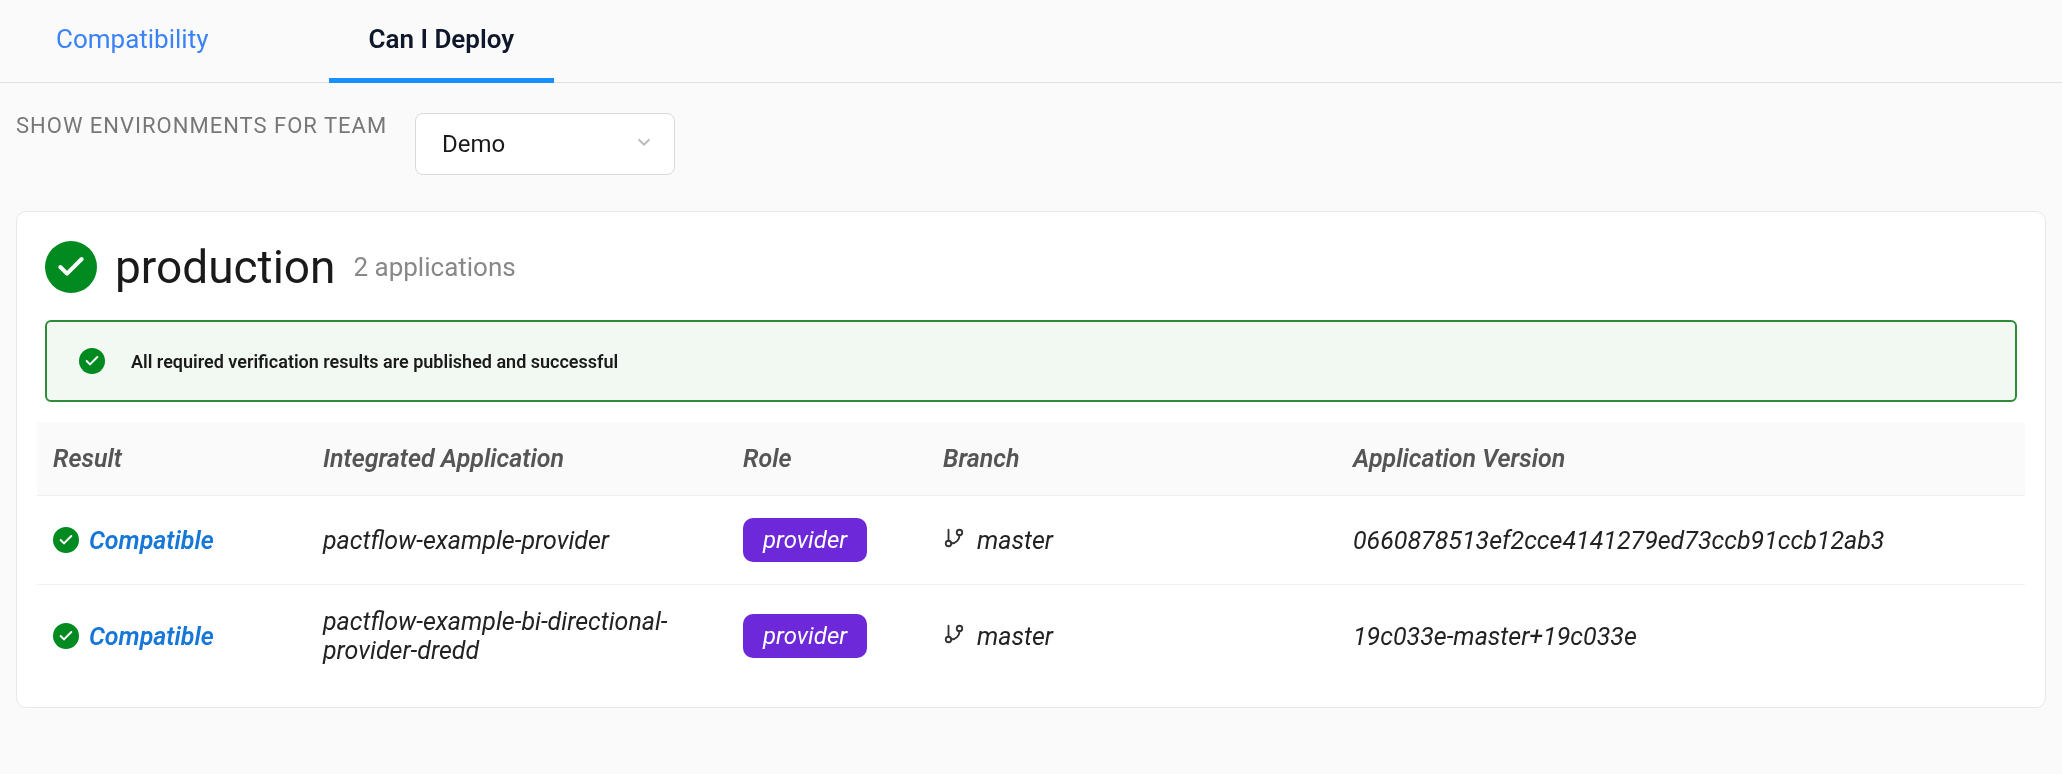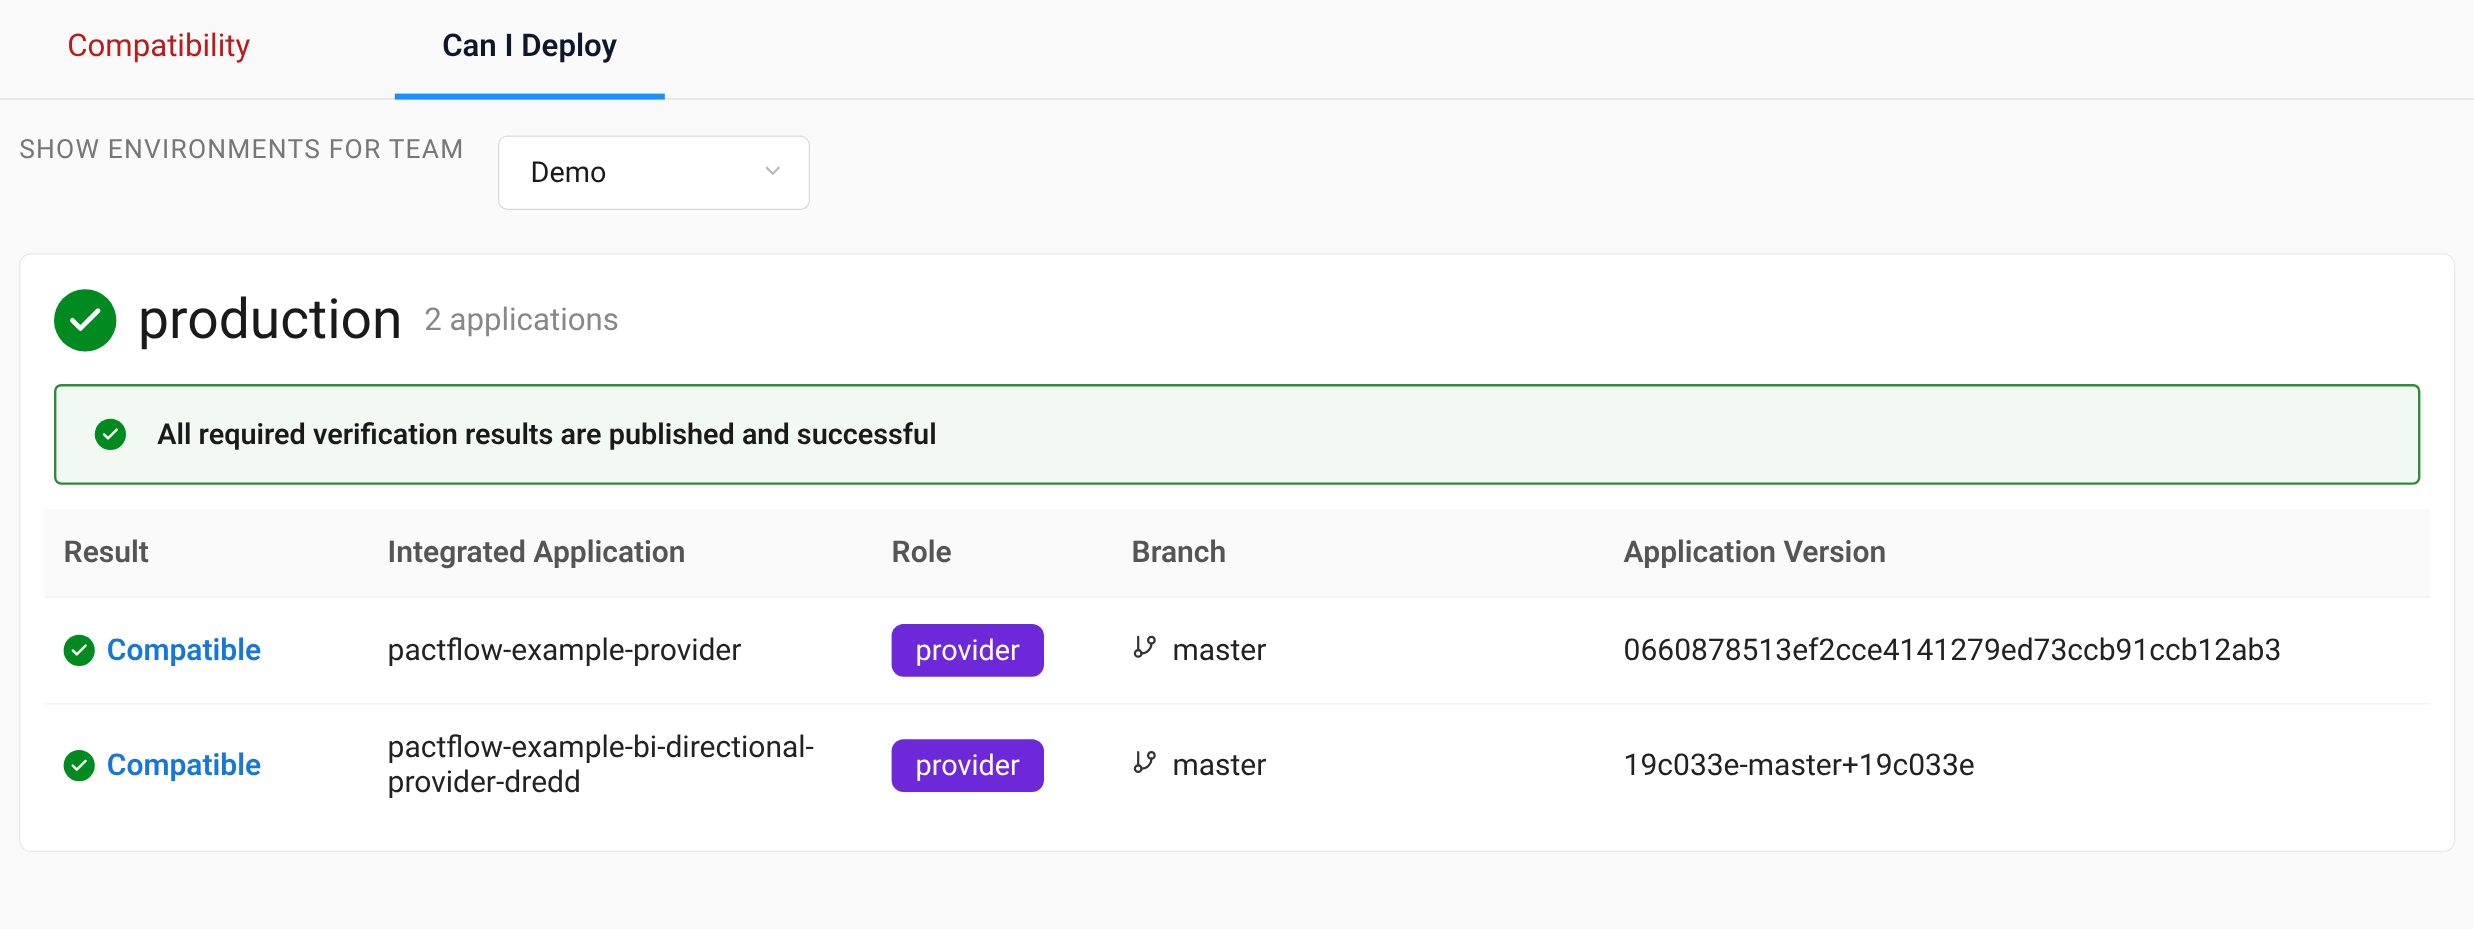--- a/index.html
+++ b/index.html
@@ -19,21 +19,21 @@
     }
     .tabs {
       display: flex;
       border-bottom: 1px solid #e0e0e0;
       padding: 0 16px;
       gap: 80px;
     }
     .tab {
       padding: 24px 40px 24px 40px;
       font-size: 26px;
-      color: #b91c1c;
+      color: #3b82f6;
       cursor: pointer;
       border-bottom: 5px solid transparent;
       margin-bottom: -1px;
     }
     .tab.active {
       color: #0f172a;
       font-weight: 600;
       border-bottom: 5px solid #1890ff;
     }
     .filter-row {
@@ -122,28 +122,29 @@
       display: inline-flex;
       align-items: center;
       justify-content: center;
       flex-shrink: 0;
     }
     .check-badge-small svg {
       width: 16px;
       height: 16px;
     }
     .alert-text {
-      font-size: 24px;
+      font-size: 18px;
       font-weight: 600;
       color: #1a1a1a;
       text-align: right;
     }
     table {
       width: 100%;
       border-collapse: collapse;
+      font-style: italic;
     }
     thead th {
       text-align: left;
       font-size: 25px;
       font-weight: 600;
       color: #555;
       background: #fafafa;
       padding: 22px 16px;
       border-bottom: 1px solid #eee;
     }

